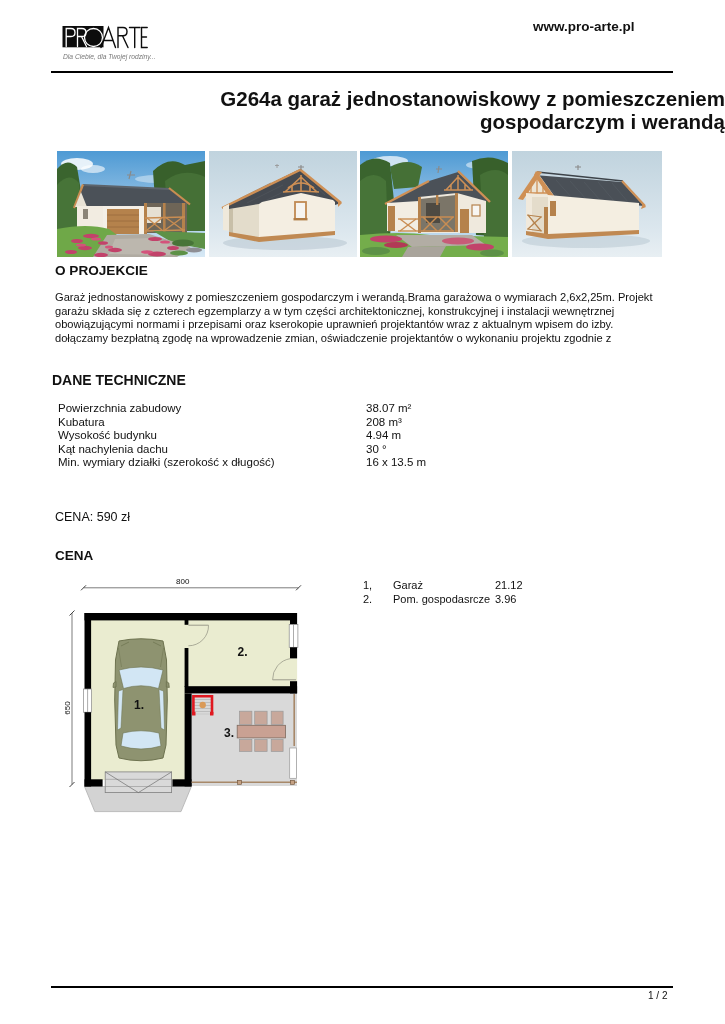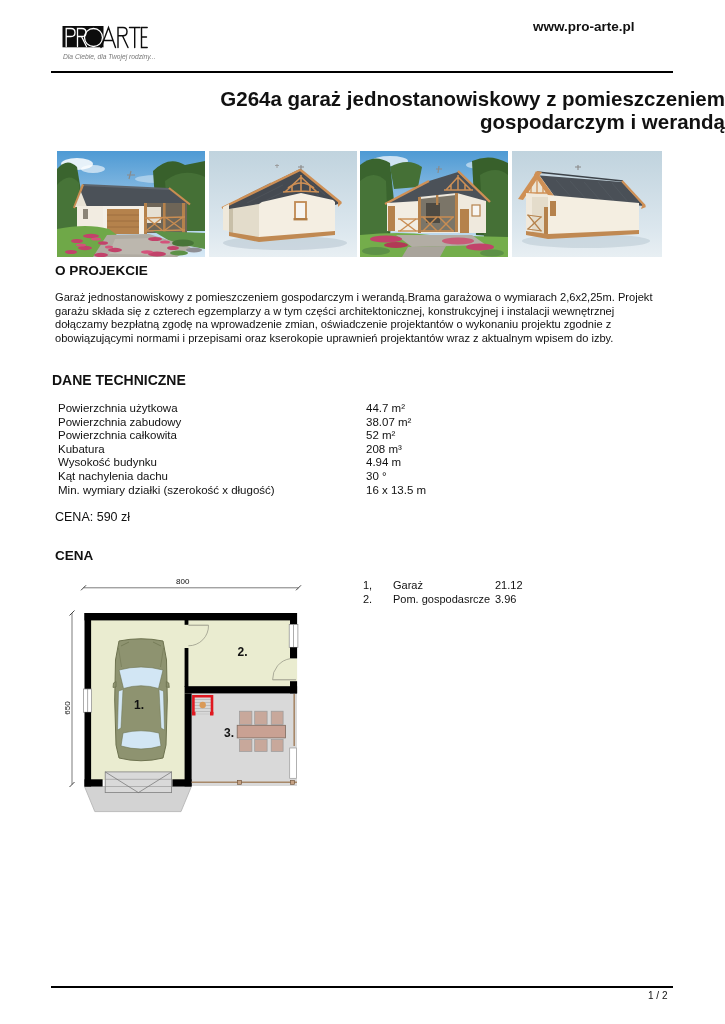--- a/index.html
+++ b/index.html
@@ -292,30 +292,28 @@
       <line x1="29" y1="66" x2="16" y2="78"></line>
   </g>
   <path d="M66 14 L66 19 M63 16 L69 16" stroke="#8a8a8a" stroke-width="1.1"></path>
 </svg>
 
 <div class="abs" style="left:55px;top:263px;font-size:13.6px;font-weight:bold;color:#111;">O PROJEKCIE</div>
 
 <div class="abs" style="left:55px;top:291px;width:640px;font-size:11.1px;line-height:13.6px;color:#111;white-space:nowrap;">
   <div>Garaż jednostanowiskowy z pomieszczeniem gospodarczym i werandą.Brama garażowa o wymiarach 2,6x2,25m. Projekt</div>
   <div>garażu składa się z czterech egzemplarzy a w tym części architektonicznej, konstrukcyjnej i instalacji wewnętrznej</div>
+  <div>obowiązującymi normami i przepisami oraz kserokopie uprawnień projektantów wraz z aktualnym wpisem do izby.</div>
   <div>dołączamy bezpłatną zgodę na wprowadzenie zmian, oświadczenie projektantów o wykonaniu projektu zgodnie z</div>
-  <div>obowiązującymi normami i przepisami oraz kserokopie uprawnień projektantów wraz z aktualnym wpisem do izby.</div>
 </div>
 
 <div class="abs" style="left:52px;top:372px;font-size:14px;font-weight:bold;color:#111;">DANE TECHNICZNE</div>
 
 <div class="abs" style="left:58px;top:402px;width:480px;font-size:11.5px;line-height:13.6px;color:#111;">
-  <div><span>Powierzchnia użytkowa</span><span class="abs" style="left:308px;">44.7 m²</span></div>
   <div><span>Powierzchnia zabudowy</span><span class="abs" style="left:308px;">38.07 m²</span></div>
-  <div><span>Powierzchnia całkowita</span><span class="abs" style="left:308px;">52 m²</span></div>
   <div><span>Kubatura</span><span class="abs" style="left:308px;">208 m³</span></div>
   <div><span>Wysokość budynku</span><span class="abs" style="left:308px;">4.94 m</span></div>
   <div><span>Kąt nachylenia dachu</span><span class="abs" style="left:308px;">30 °</span></div>
   <div><span>Min. wymiary działki (szerokość x długość)</span><span class="abs" style="left:308px;">16 x 13.5 m</span></div>
 </div>
 
 <div class="abs" style="left:55px;top:510px;font-size:12.5px;font-weight:normal;color:#111;">CENA: 590 zł</div>
 
 <div class="abs" style="left:55px;top:548px;font-size:13.5px;font-weight:bold;color:#111;">CENA</div>
 

